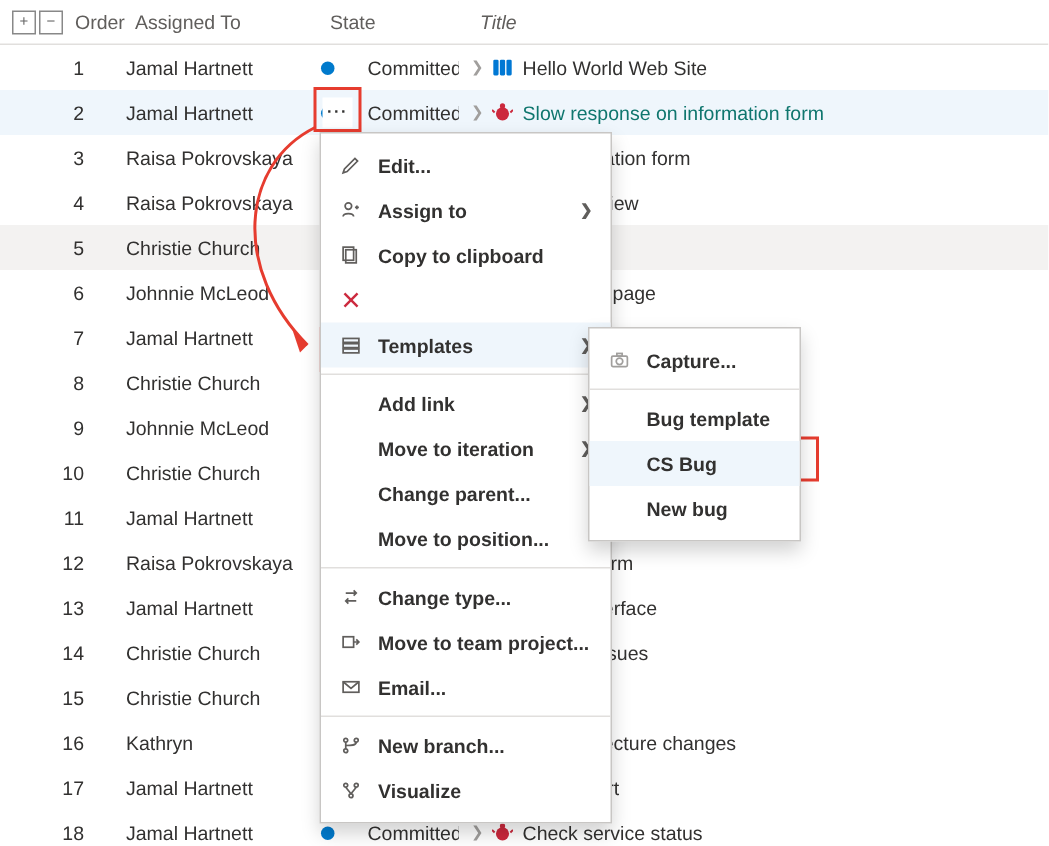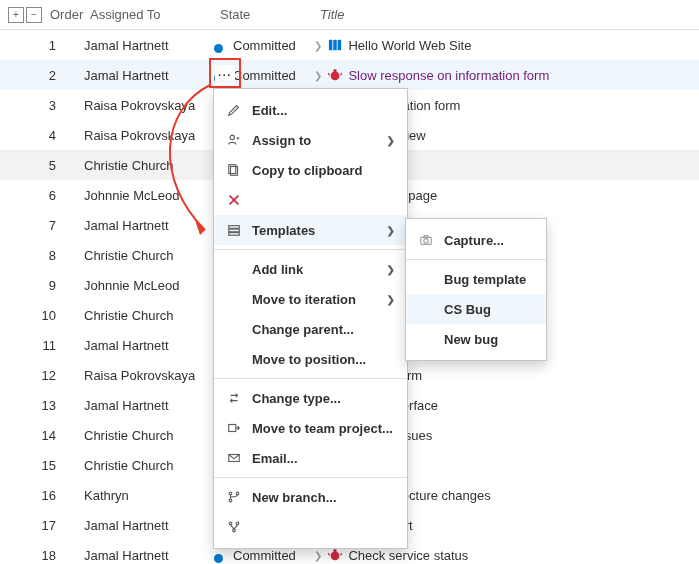--- a/index.html
+++ b/index.html
@@ -39,21 +39,21 @@
     align-items: center;
     height: 30px;
     position: relative;
   }
   .row.selected { background: #eff6fc; }
   .row.hover { background: #f3f2f1; }
   .cell { padding: 0 8px; overflow: hidden; white-space: nowrap; text-overflow: ellipsis; }
   .c-expand { width: 6px; }
   .c-order { width: 70px; text-align: right; padding-right: 20px; color: #323130; }
   .c-assigned { width: 130px; }
-  .c-state { width: 100px; display: flex; align-items: flex-end; gap: 10px; }
+  .c-state { width: 100px; display: flex; align-items: center; gap: 22px; }
   .c-title { flex: 1; display: flex; align-items: center; gap: 6px; min-width: 0; }
   .state-dot {
     width: 9px; height: 9px; border-radius: 50%;
     background: #007acc;
     display: inline-block;
     flex-shrink: 0;
   }
   .chev {
     color: #a19f9d;
     font-size: 10px;
@@ -61,21 +61,21 @@
   }
   .wi-icon {
     width: 14px; height: 14px;
     flex-shrink: 0;
     display: inline-flex;
     align-items: center;
     justify-content: center;
   }
   .wi-book svg { fill: #0078d4; }
   .wi-bug svg { fill: #cc293d; }
-  .title-link { color: #701a75; }
+  .title-link { color: #0f766e; }
   .title-text { overflow: hidden; text-overflow: ellipsis; white-space: nowrap; }
   .more-btn {
     position: absolute;
     left: 215px;
     top: 5px;
     width: 20px; height: 20px;
     display: flex; align-items: center; justify-content: center;
     background: #fff;
     color: #323130;
     font-weight: bold;
@@ -90,21 +90,21 @@
   #rb-templates { left: 213px; top: 218px; width: 194px; height: 30px; }
   #rb-csbug { left: 410px; top: 291px; width: 136px; height: 30px; }
   .menu {
     position: absolute;
     background: #fff;
     border: 1px solid #c8c6c4;
     box-shadow: 0 6px 12px rgba(0,0,0,.18);
     padding: 6px 0;
   }
   #menu1 { left: 213px; top: 88px; width: 195px; }
-  #menu2 { left: 405px; top: 218px; width: 142px; }
+  #menu2 { left: 392px; top: 218px; width: 142px; }
   .mi {
     display: flex; align-items: center;
     height: 30px;
     padding: 0 12px;
     gap: 10px;
     position: relative;
     font-weight: bold;
   }
   .mi.active { background: #eff6fc; }
   .mi-icon {
@@ -640,20 +640,21 @@
     </div>
     <div class="mi">
       <span class="mi-icon">
         <svg width="14" height="14" viewBox="0 0 16 16" stroke="#605e5c" fill="none" stroke-width="1.3">
           <circle cx="4" cy="4" r="1.5"></circle>
           <circle cx="12" cy="4" r="1.5"></circle>
           <circle cx="8" cy="12" r="1.5"></circle>
           <path d="M4 5.5 L8 10.5 M12 5.5 L8 10.5"></path>
         </svg>
       </span>
+      <span class="mi-label">Visualize</span>
     </div>
   </div>
 
 <div class="menu" id="menu2">
     <div class="mi">
       <span class="mi-icon">
         <svg width="14" height="14" viewBox="0 0 16 16" stroke="#a19f9d" fill="none" stroke-width="1.3">
           <rect x="2" y="5" width="12" height="8" rx="1"></rect>
           <circle cx="8" cy="9" r="2.5"></circle>
           <rect x="6" y="3" width="4" height="2"></rect>

